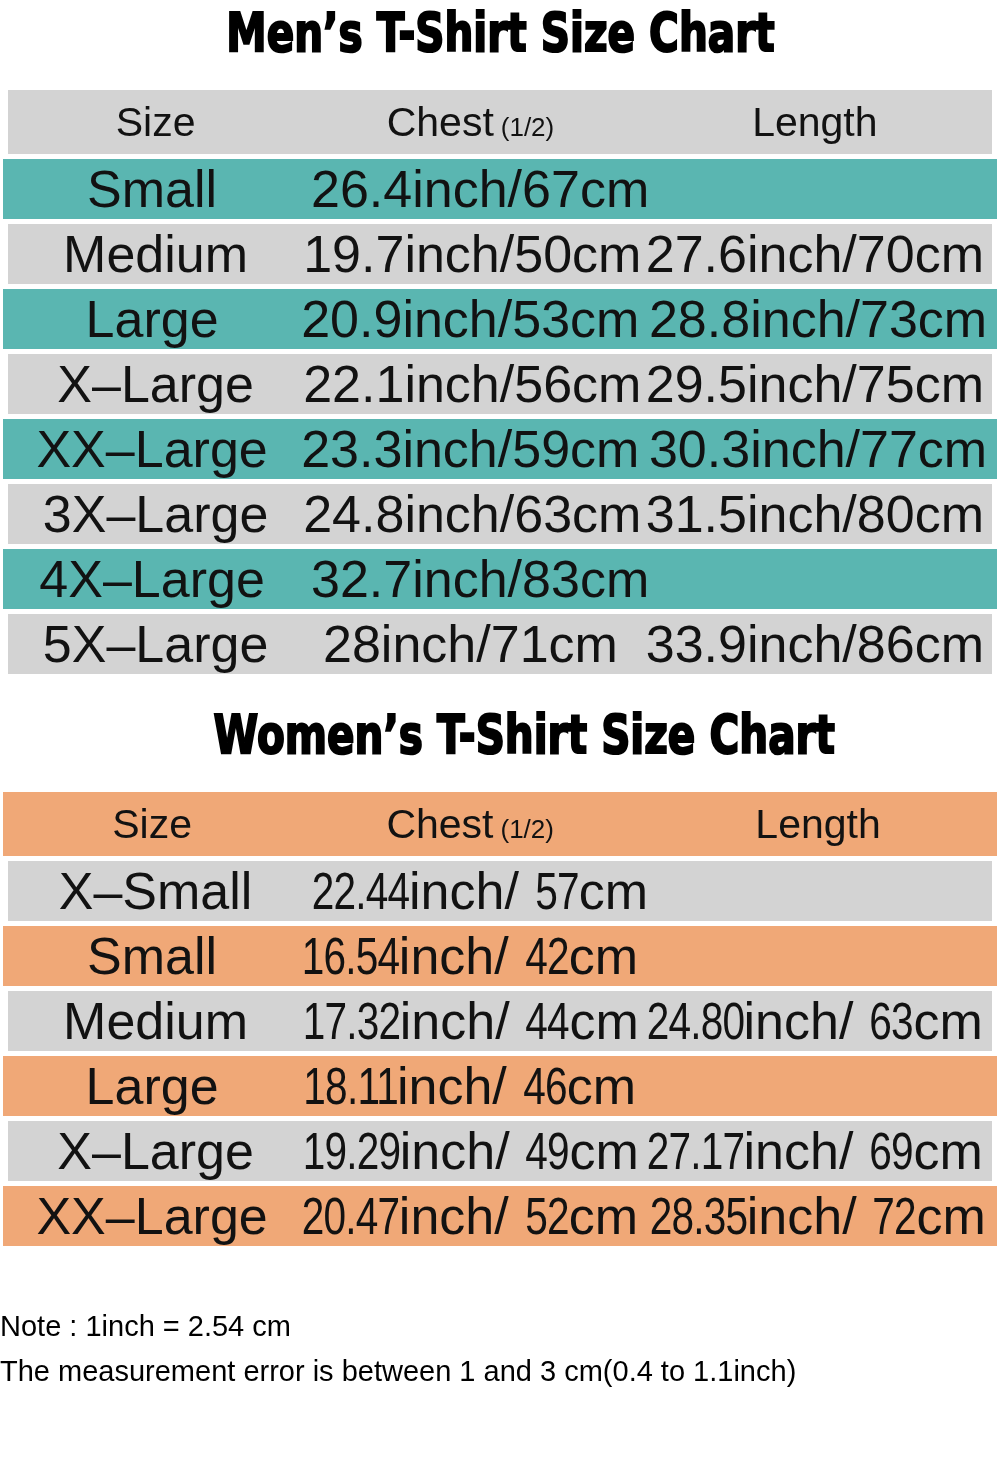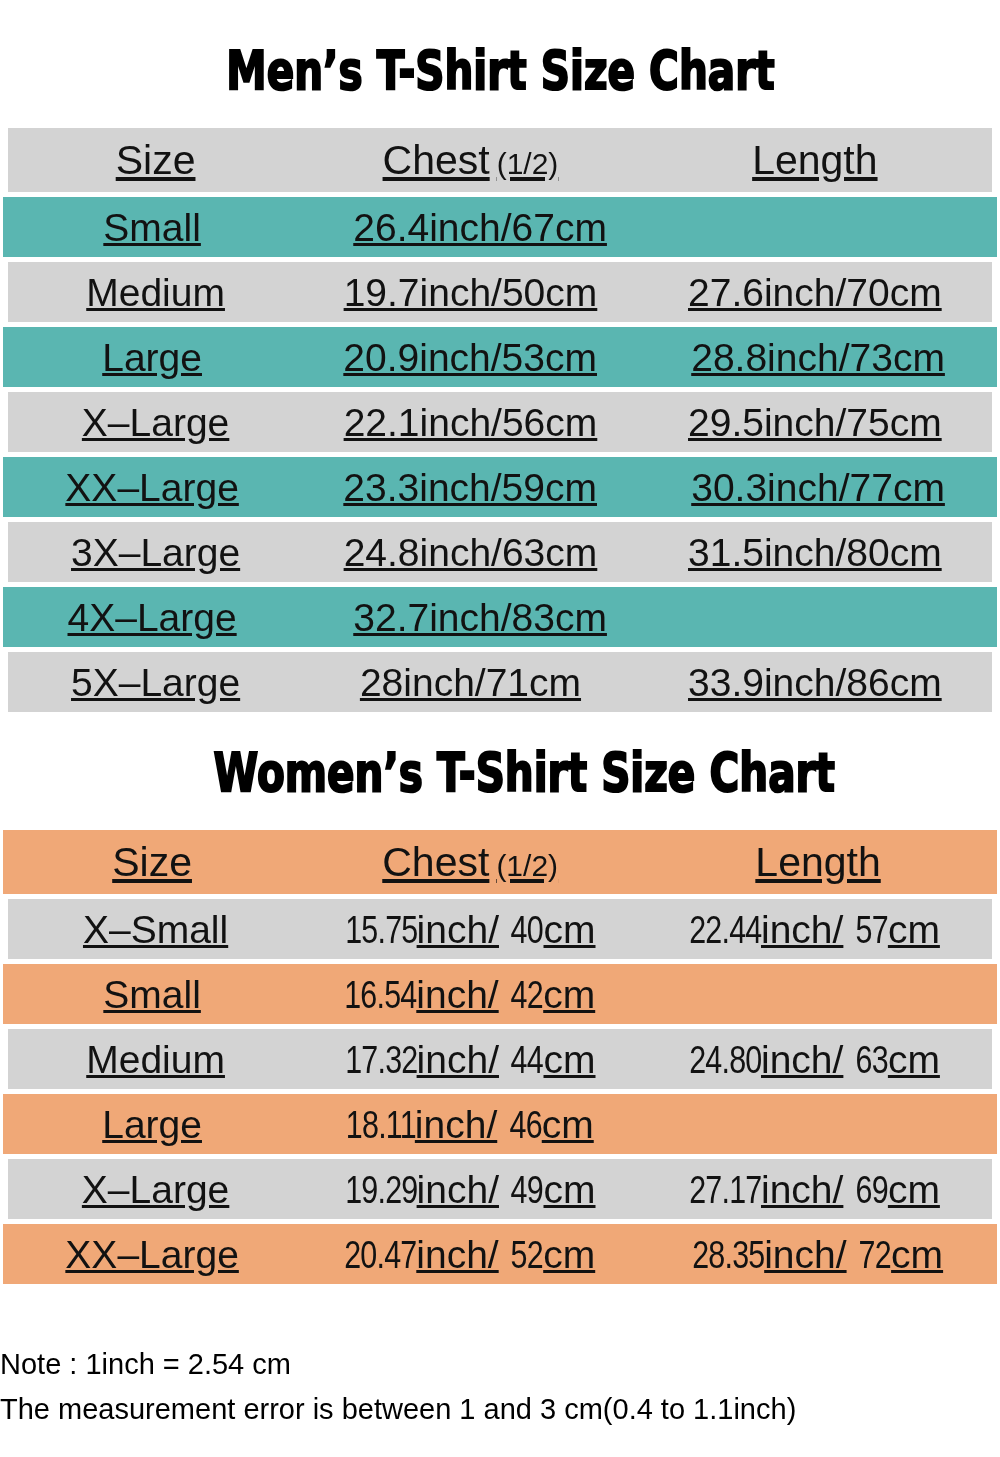--- a/index.html
+++ b/index.html
@@ -16,63 +16,61 @@
   }
   body {
     width: 1000px;
     height: 1457px;
     font-family: "Liberation Sans", "DejaVu Sans", sans-serif;
     color: var(--ink);
     overflow: hidden;
   }
   .title-wrap {
     text-align: center;
-    margin-top: 38px;
     height: 66px;
     line-height: 66px;
   }
   .title-wrap.women { margin-top: 28px; padding-left: 48px; }
   .chart-title {
     display: inline-block;
     font-family: "DejaVu Sans", sans-serif;
     font-weight: 800;
     font-size: 52px;
     letter-spacing: 0px;
     color: #000;
     -webkit-text-stroke: 2.2px #000;
     transform: scaleX(0.78) scaleY(1.02);
     transform-origin: center;
     white-space: nowrap;
   }
   .size-table {
     margin-top: 24px;
-    text-decoration: underline;
   }
   .row {
     display: flex;
     align-items: center;
     height: 60px;
     margin: 0 8px 5px 8px;
   }
   .row.header { height: 64px; }
   .row.gray   { background: var(--gray); }
   .row.teal   { background: var(--teal); margin-left: 3px; margin-right: 3px; }
   .row.orange { background: var(--orange); margin-left: 3px; margin-right: 3px; }
   .cell {
     text-align: center;
-    font-size: 39px;
+    font-size: 52px;
     line-height: 1;
     white-space: nowrap;
   }
   .cell.size   { width: 30%; }
   .cell.chest  { width: 34%; }
   .cell.length { width: 36%; }
   .row.header .cell { font-size: 41px; }
   .hnote {
-    font-size: 30px;
+    font-size: 26px;
     margin-left: 7px;
   }
   
   .wnum {
     display: inline-block;
     transform: scaleX(0.78);
     transform-origin: center;
     letter-spacing: -1px;
   }
   .wgap { display: inline-block; width: 0.30em; }
@@ -148,21 +146,20 @@
 
   <div class="size-table">
     <div class="row header orange">
       <div class="cell size">Size</div>
       <div class="cell chest"><span>Chest</span><span class="hnote">(1/2)</span></div>
       <div class="cell length">Length</div>
     </div>
     <div id="women-rows">
         <div class="row gray">
           <div class="cell size">X–Small</div>
-          <div class="cell chest"><span class="wnum" style="margin: 0px -0.275em;">15.75</span><span class="wunit">inch/</span><span class="wgap"></span><span class="wnum" style="margin: 0px -0.11em;">40</span><span class="wunit">cm</span></div>
           <div class="cell length"><span class="wnum" style="margin: 0px -0.275em;">22.44</span><span class="wunit">inch/</span><span class="wgap"></span><span class="wnum" style="margin: 0px -0.11em;">57</span><span class="wunit">cm</span></div>
         </div>
         <div class="row orange">
           <div class="cell size">Small</div>
           <div class="cell chest"><span class="wnum" style="margin: 0px -0.275em;">16.54</span><span class="wunit">inch/</span><span class="wgap"></span><span class="wnum" style="margin: 0px -0.11em;">42</span><span class="wunit">cm</span></div>
         </div>
         <div class="row gray">
           <div class="cell size">Medium</div>
           <div class="cell chest"><span class="wnum" style="margin: 0px -0.275em;">17.32</span><span class="wunit">inch/</span><span class="wgap"></span><span class="wnum" style="margin: 0px -0.11em;">44</span><span class="wunit">cm</span></div>
           <div class="cell length"><span class="wnum" style="margin: 0px -0.275em;">24.80</span><span class="wunit">inch/</span><span class="wgap"></span><span class="wnum" style="margin: 0px -0.11em;">63</span><span class="wunit">cm</span></div>

